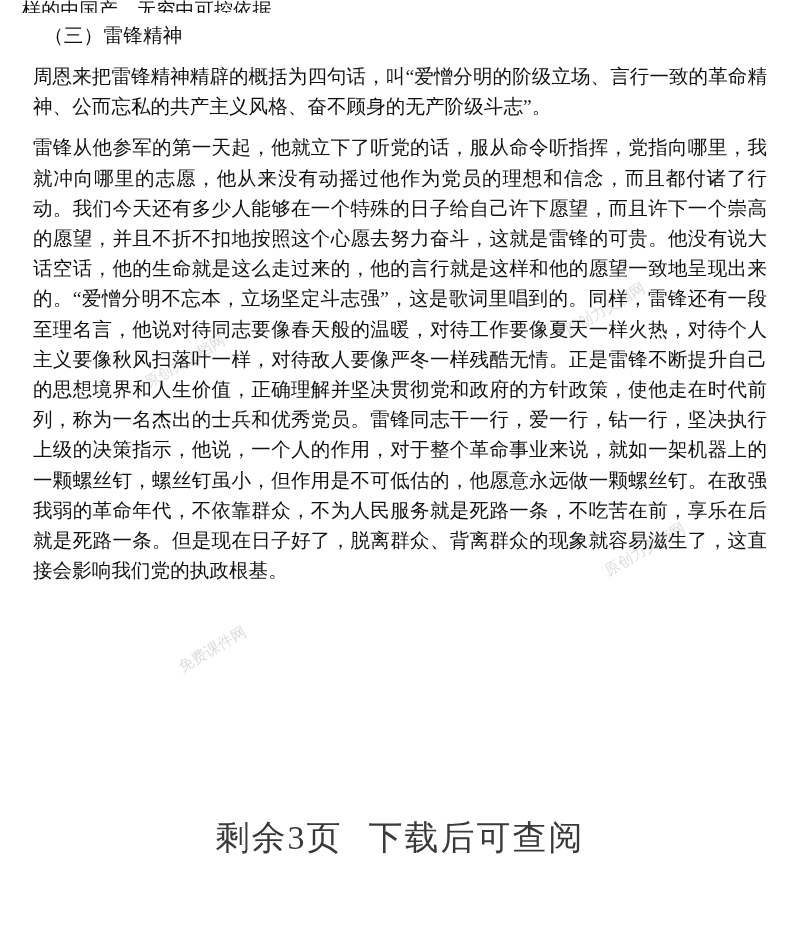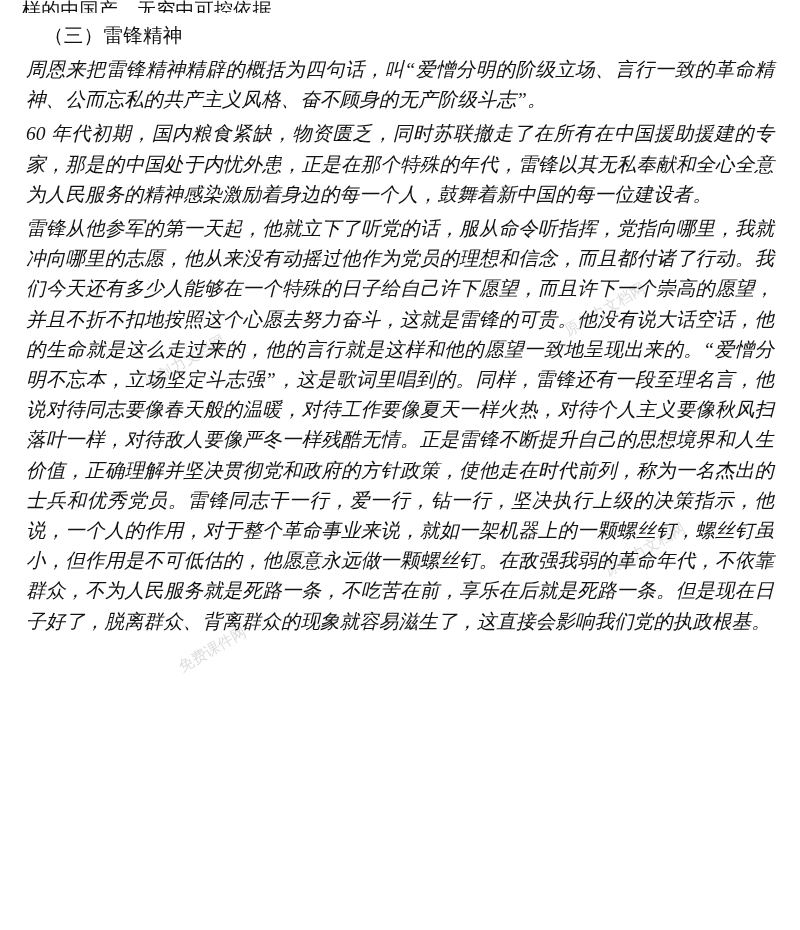--- a/index.html
+++ b/index.html
@@ -41,24 +41,23 @@
     margin: 2px 0 2px 0;
     padding-left: 22px;
     color: #111;
     letter-spacing: 0.3px;
   }
   .para {
     font-size: 19.5px;
     line-height: 30.2px;
     text-align: justify;
     text-justify: inter-ideograph;
-    margin: 4px;
+    margin: 11px;
     color: #111;
     letter-spacing: 0.1px;
-    font-style: italic;
   }
   .watermark {
     position: absolute;
     z-index: 1;
     color: rgba(140,140,140,0.30);
     font-size: 15px;
     font-family: "Liberation Sans", sans-serif;
     white-space: nowrap;
     pointer-events: none;
   }
@@ -89,18 +88,20 @@
 
   <div class="watermark wm-1">原创力文档网</div>
   <div class="watermark wm-2">原创力文档网</div>
   <div class="watermark wm-3">原创力文档网</div>
   <div class="watermark wm-4">免费课件网</div>
 
   <div class="doc-body">
     <div class="clipped-line">样的中国产、无穷中可控依据。</div>
     <div class="heading">（三）雷锋精神</div>
     <p class="para">周恩来把雷锋精神精辟的概括为四句话，叫“爱憎分明的阶级立场、言行一致的革命精神、公而忘私的共产主义风格、奋不顾身的无产阶级斗志”。</p>
-    <p class="para">60 年代初期，国内粮食紧缺，物资匮乏，同时苏联撤走了在所有在中国援助援建的专家，那是的中国处于内忧外患，正是在那个特殊的年代，雷锋以其无私奉献和全心全意为人民服务的精神感染激励着身边的每一个人，鼓舞着新中国的每一位建设者。</p>
     <p class="para">雷锋从他参军的第一天起，他就立下了听党的话，服从命令听指挥，党指向哪里，我就冲向哪里的志愿，他从来没有动摇过他作为党员的理想和信念，而且都付诸了行动。我们今天还有多少人能够在一个特殊的日子给自己许下愿望，而且许下一个崇高的愿望，并且不折不扣地按照这个心愿去努力奋斗，这就是雷锋的可贵。他没有说大话空话，他的生命就是这么走过来的，他的言行就是这样和他的愿望一致地呈现出来的。“爱憎分明不忘本，立场坚定斗志强”，这是歌词里唱到的。同样，雷锋还有一段至理名言，他说对待同志要像春天般的温暖，对待工作要像夏天一样火热，对待个人主义要像秋风扫落叶一样，对待敌人要像严冬一样残酷无情。正是雷锋不断提升自己的思想境界和人生价值，正确理解并坚决贯彻党和政府的方针政策，使他走在时代前列，称为一名杰出的士兵和优秀党员。雷锋同志干一行，爱一行，钻一行，坚决执行上级的决策指示，他说，一个人的作用，对于整个革命事业来说，就如一架机器上的一颗螺丝钉，螺丝钉虽小，但作用是不可低估的，他愿意永远做一颗螺丝钉。在敌强我弱的革命年代，不依靠群众，不为人民服务就是死路一条，不吃苦在前，享乐在后就是死路一条。但是现在日子好了，脱离群众、背离群众的现象就容易滋生了，这直接会影响我们党的执政根基。</p>
   </div>
 
+  <div class="footer-teaser">
+    <span>剩余3页</span><span class="gap"></span><span>下载后可查阅</span>
+  </div>
 
 </div>
 
 </body></html>

